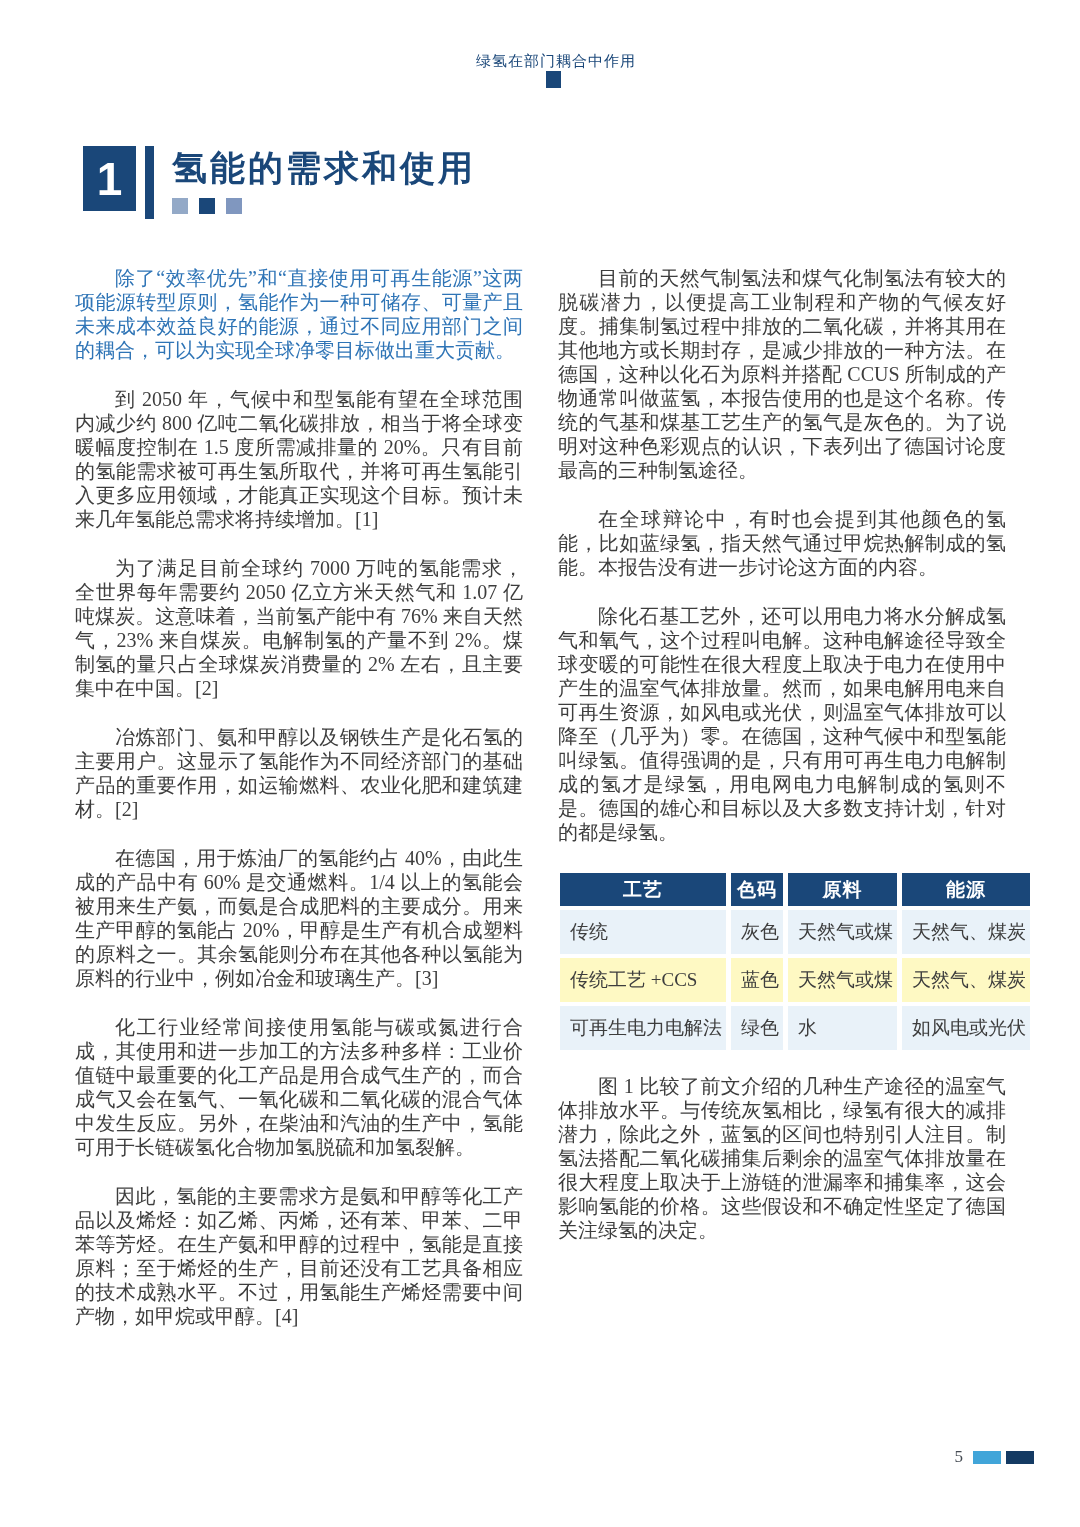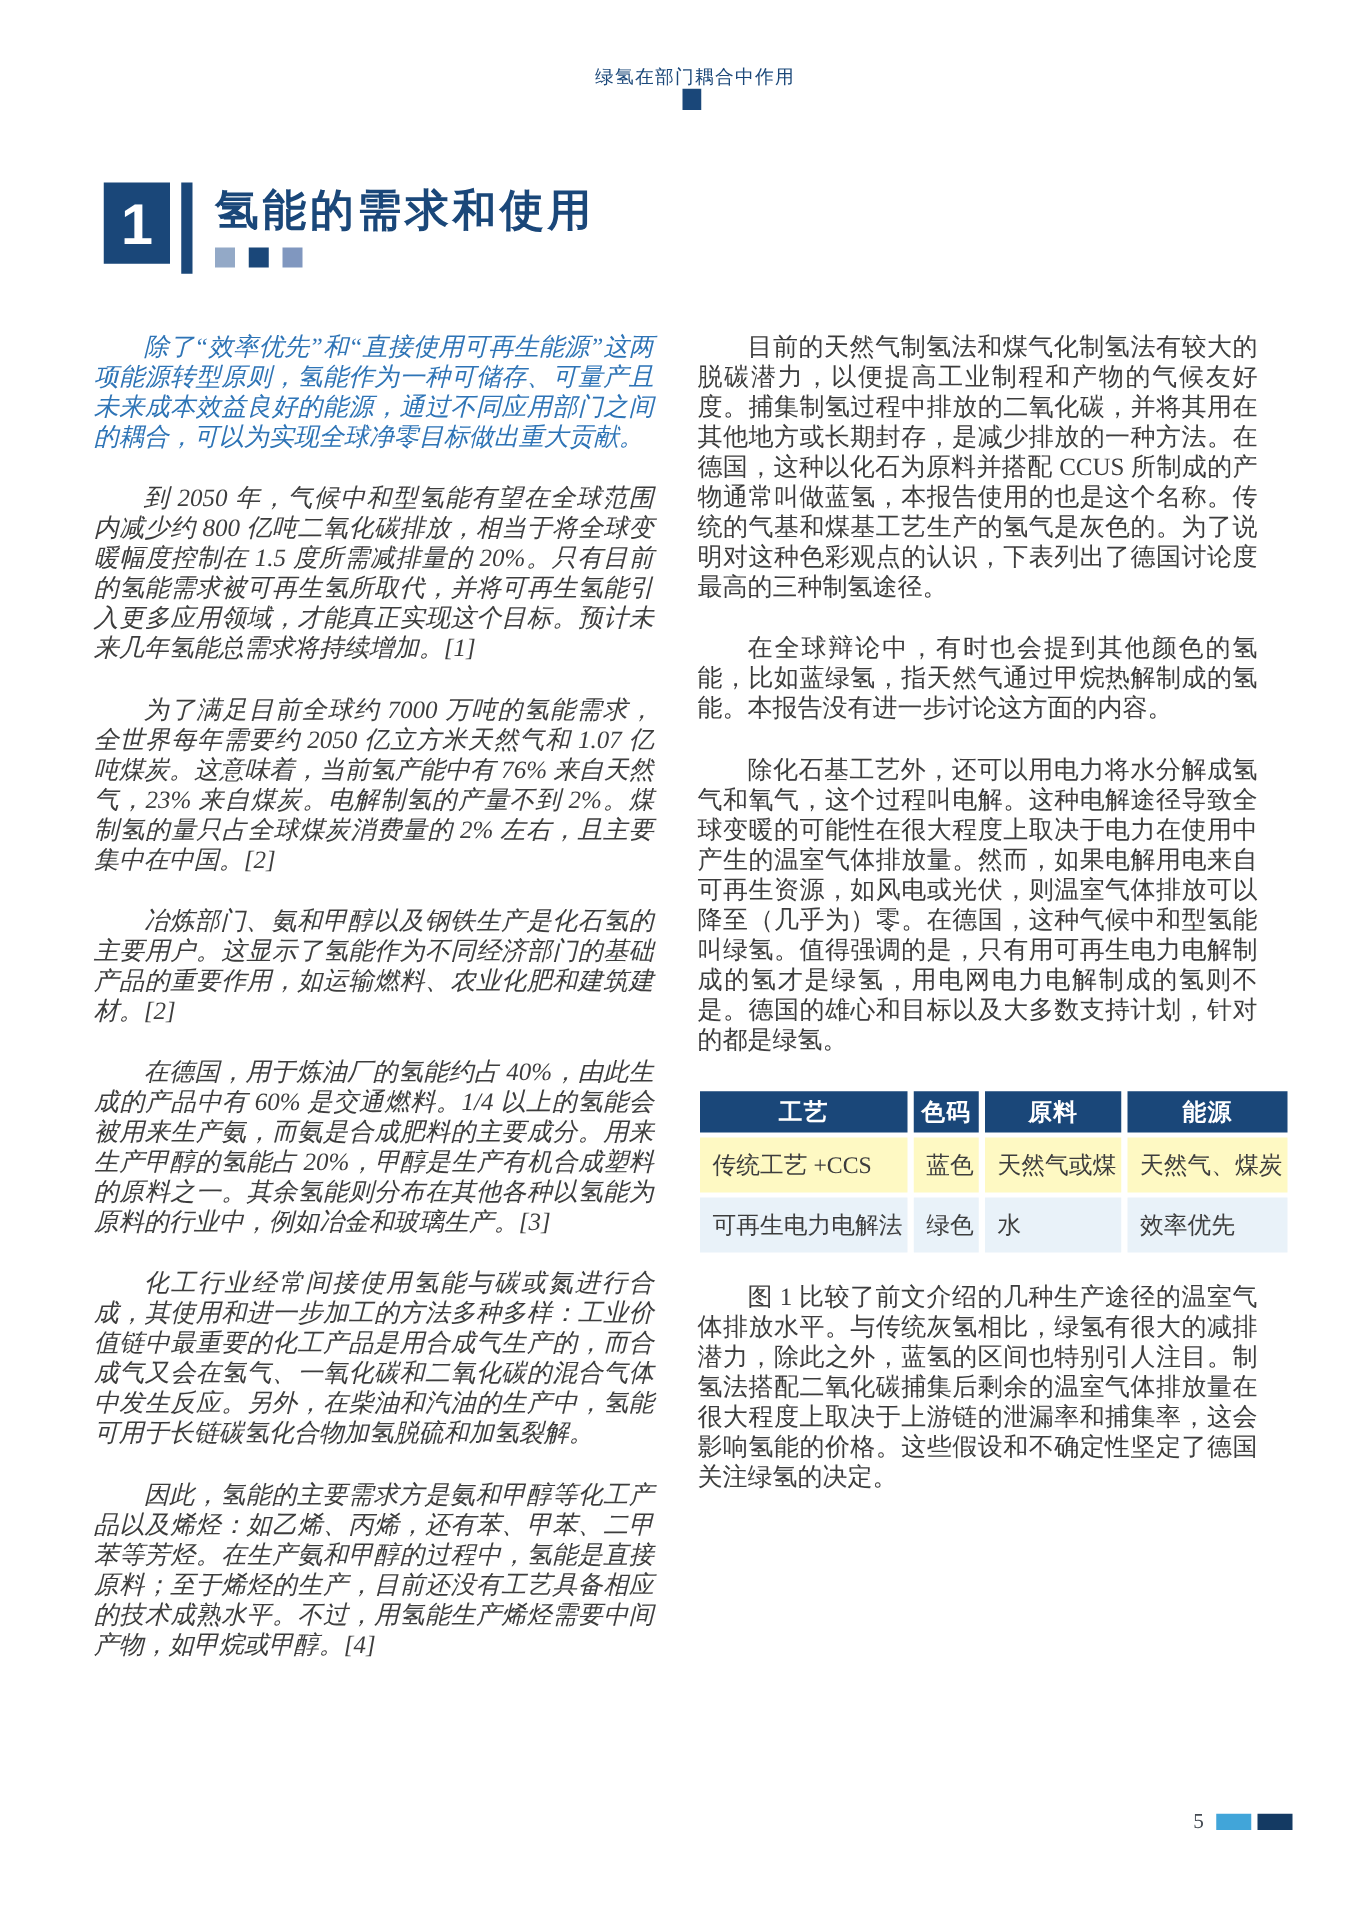--- a/index.html
+++ b/index.html
@@ -47,21 +47,21 @@
     letter-spacing:3px; line-height:1.3;
   }
   .sec-squares { display:flex; gap:11px; margin-top:6px; }
   .sq { width:16px; height:16px; }
   .sq-1 { background:#93a9c7; }
   .sq-2 { background:#1a4779; }
   .sq-3 { background:#8097bf; }
 
   
   .col { position:absolute; top:266px; width:448px; }
-  .col-left  { left:75px;font-style:italic; }
+  .col-left  { left:75px; }
   .col-right { left:558px; }
   .para {
     font-size:20px; line-height:24px; color:#3d3d3d;
     text-align:justify; text-indent:2em;
     margin-bottom:25px;
   }
   .para.blue { color:#2e74b6; }
 
   
   .process-table {
@@ -136,31 +136,37 @@
     <table class="process-table">
       <thead>
         <tr>
           <th class="c1">工艺</th>
           <th class="c2">色码</th>
           <th class="c3">原料</th>
           <th class="c4">能源</th>
         </tr>
       </thead>
       <tbody>
+        <tr class="row-light">
+          <td>传统</td>
+          <td>灰色</td>
+          <td>天然气或煤</td>
+          <td>天然气、煤炭</td>
+        </tr>
         <tr class="row-mid">
           <td>传统工艺 +CCS</td>
           <td>蓝色</td>
           <td>天然气或煤</td>
           <td>天然气、煤炭</td>
         </tr>
         <tr class="row-light">
           <td>可再生电力电解法</td>
           <td>绿色</td>
           <td>水</td>
-          <td>效率优先</td>
+          <td>如风电或光伏</td>
         </tr>
       </tbody>
     </table>
 
     <p class="para">图 1 比较了前文介绍的几种生产途径的温室气体排放水平。与传统灰氢相比，绿氢有很大的减排潜力，除此之外，蓝氢的区间也特别引人注目。制氢法搭配二氧化碳捕集后剩余的温室气体排放量在很大程度上取决于上游链的泄漏率和捕集率，这会影响氢能的价格。这些假设和不确定性坚定了德国关注绿氢的决定。</p>
   </div>
 
   <div class="footer">
     <div class="footer-page">5</div>
     <div class="f-rect f-rect-light"></div>

